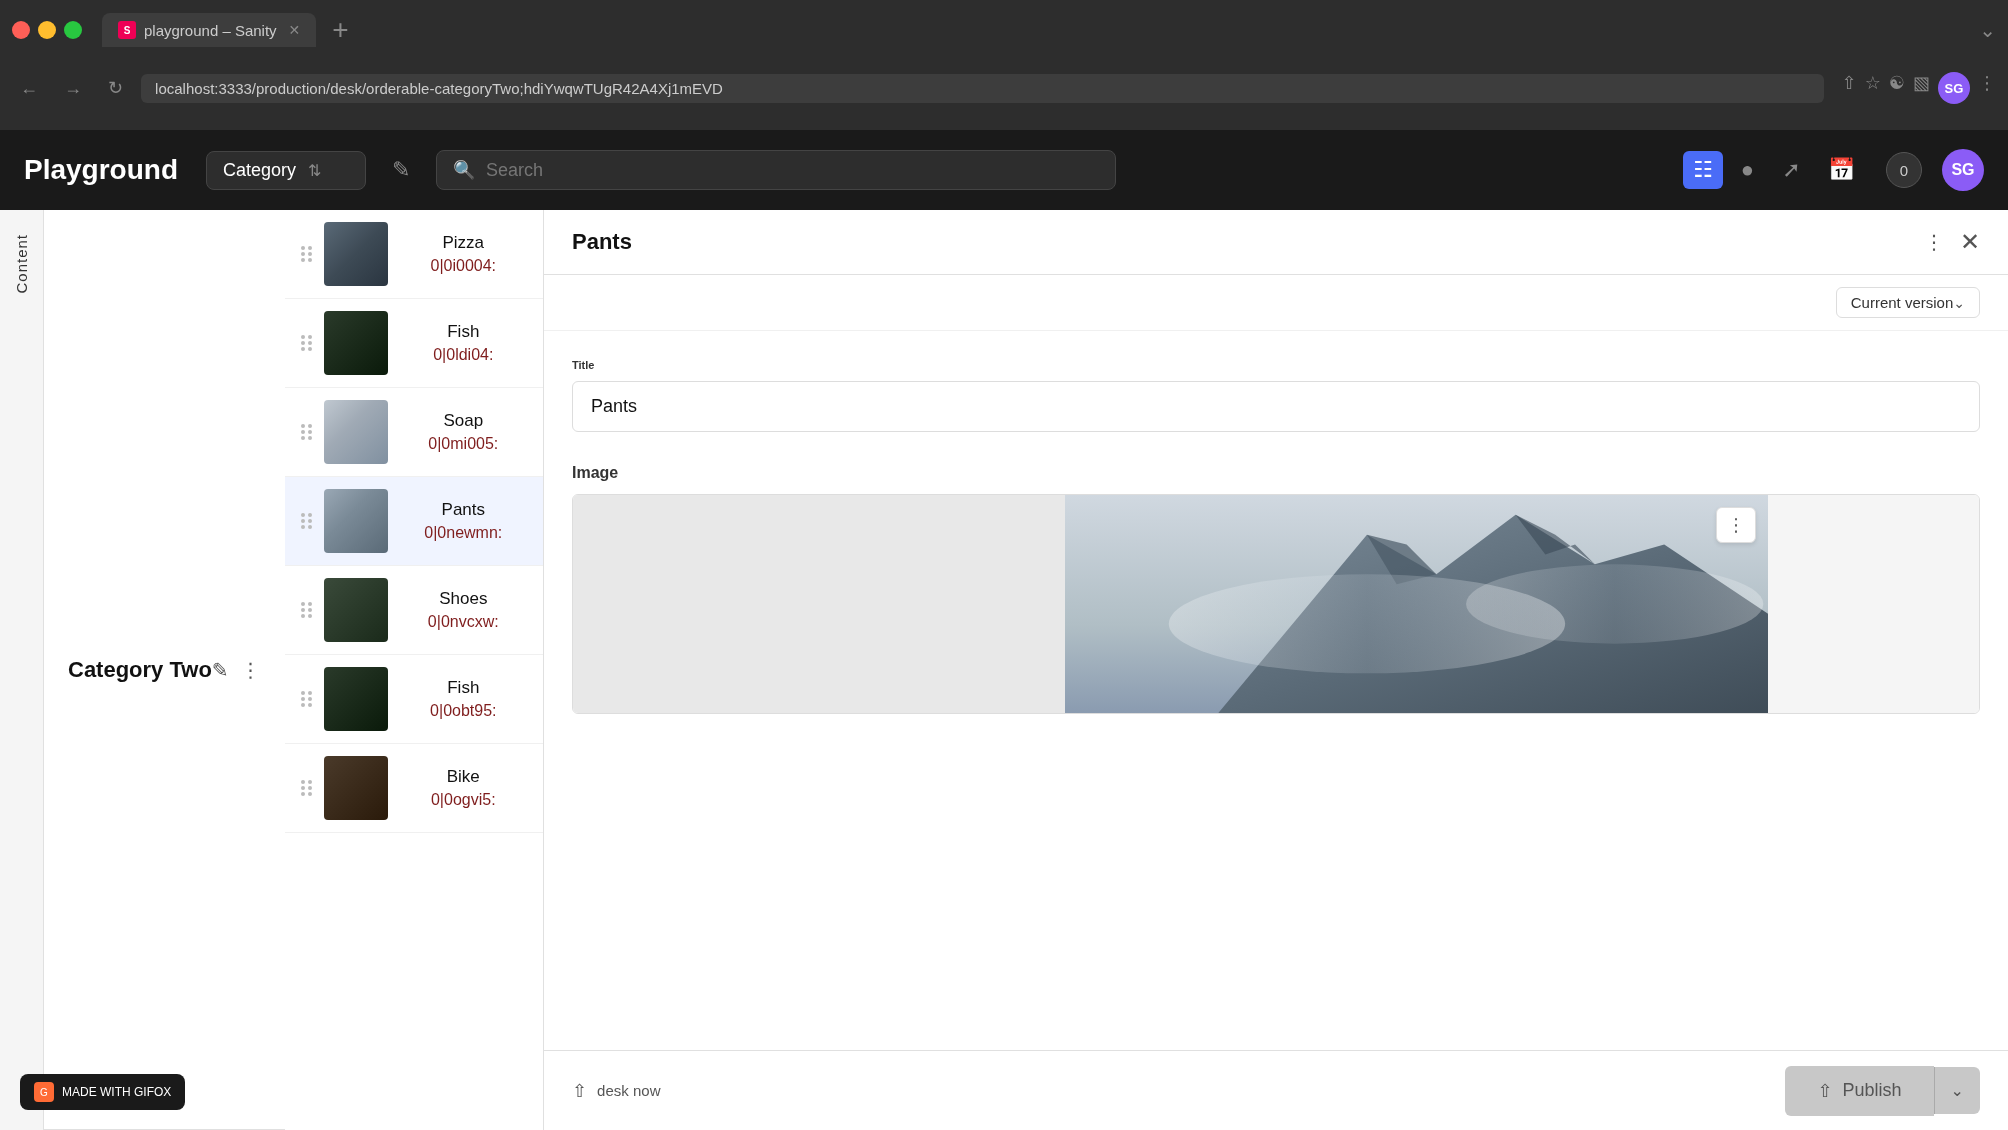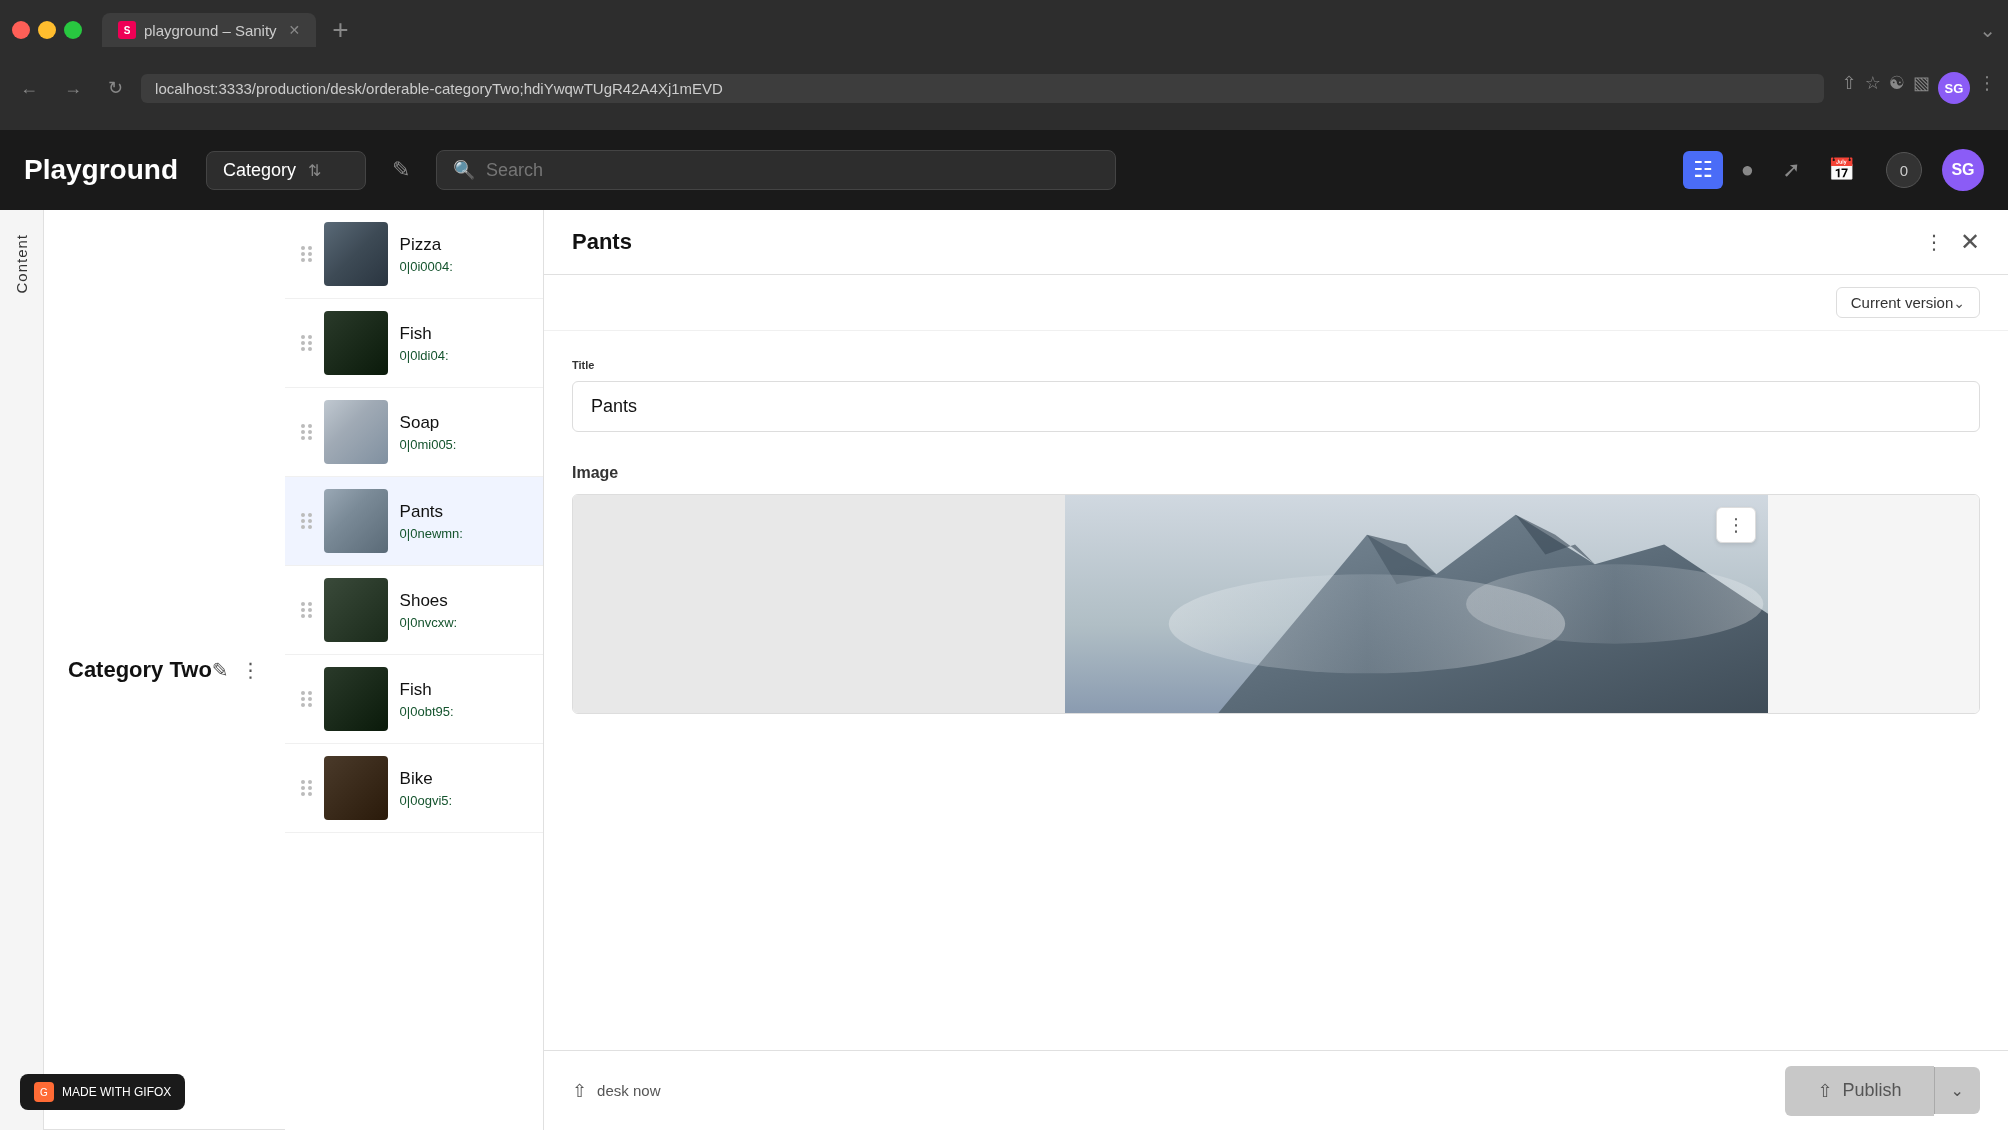--- a/index.html
+++ b/index.html
@@ -56,23 +56,23 @@
     .panel-title { font-size: 22px; font-weight: 600; color: #111; flex: 1; }
     .panel-actions { display: flex; gap: 12px; align-items: center; }
     .panel-action-btn { color: #555; font-size: 20px; cursor: pointer; }
     .list-items { flex: 1; overflow-y: auto; }
     .list-item { display: flex; align-items: center; gap: 12px; padding: 12px 16px; border-bottom: 1px solid #f0f0f0; cursor: pointer; }
     .list-item.active { background: #f0f4ff; }
     .drag-handle { color: #bbb; font-size: 18px; cursor: grab; display: flex; flex-direction: column; gap: 2px; }
     .drag-dot-row { display: flex; gap: 3px; }
     .drag-dot { width: 4px; height: 4px; border-radius: 50%; background: #bbb; }
     .item-thumb { width: 64px; height: 64px; border-radius: 4px; object-fit: cover; background: #ddd; overflow: hidden; flex-shrink: 0; }
-    .item-info { flex: 1; }
+    .item-info { flex: 1; text-align: center; }
     .item-name { font-size: 17px; color: #111; font-weight: 500; }
-    .item-id { font-size: 13px; color: #14532d; margin-top: 4px; }
+    .item-id { font-size: 16px; color: #7f1d1d; margin-top: 4px; }
 
     
     .right-panel { flex: 1; background: #fff; display: flex; flex-direction: column; }
     .right-panel-header { display: flex; align-items: center; padding: 18px 28px; border-bottom: 1px solid #e0e0e0; }
     .right-panel-title { font-size: 22px; font-weight: 600; color: #111; flex: 1; }
     .right-panel-actions { display: flex; gap: 16px; align-items: center; }
     .right-action-btn { color: #555; font-size: 20px; cursor: pointer; }
     .close-btn { color: #555; font-size: 24px; cursor: pointer; }
 
     .version-bar { display: flex; justify-content: flex-end; align-items: center; padding: 12px 28px; border-bottom: 1px solid #f0f0f0; }

